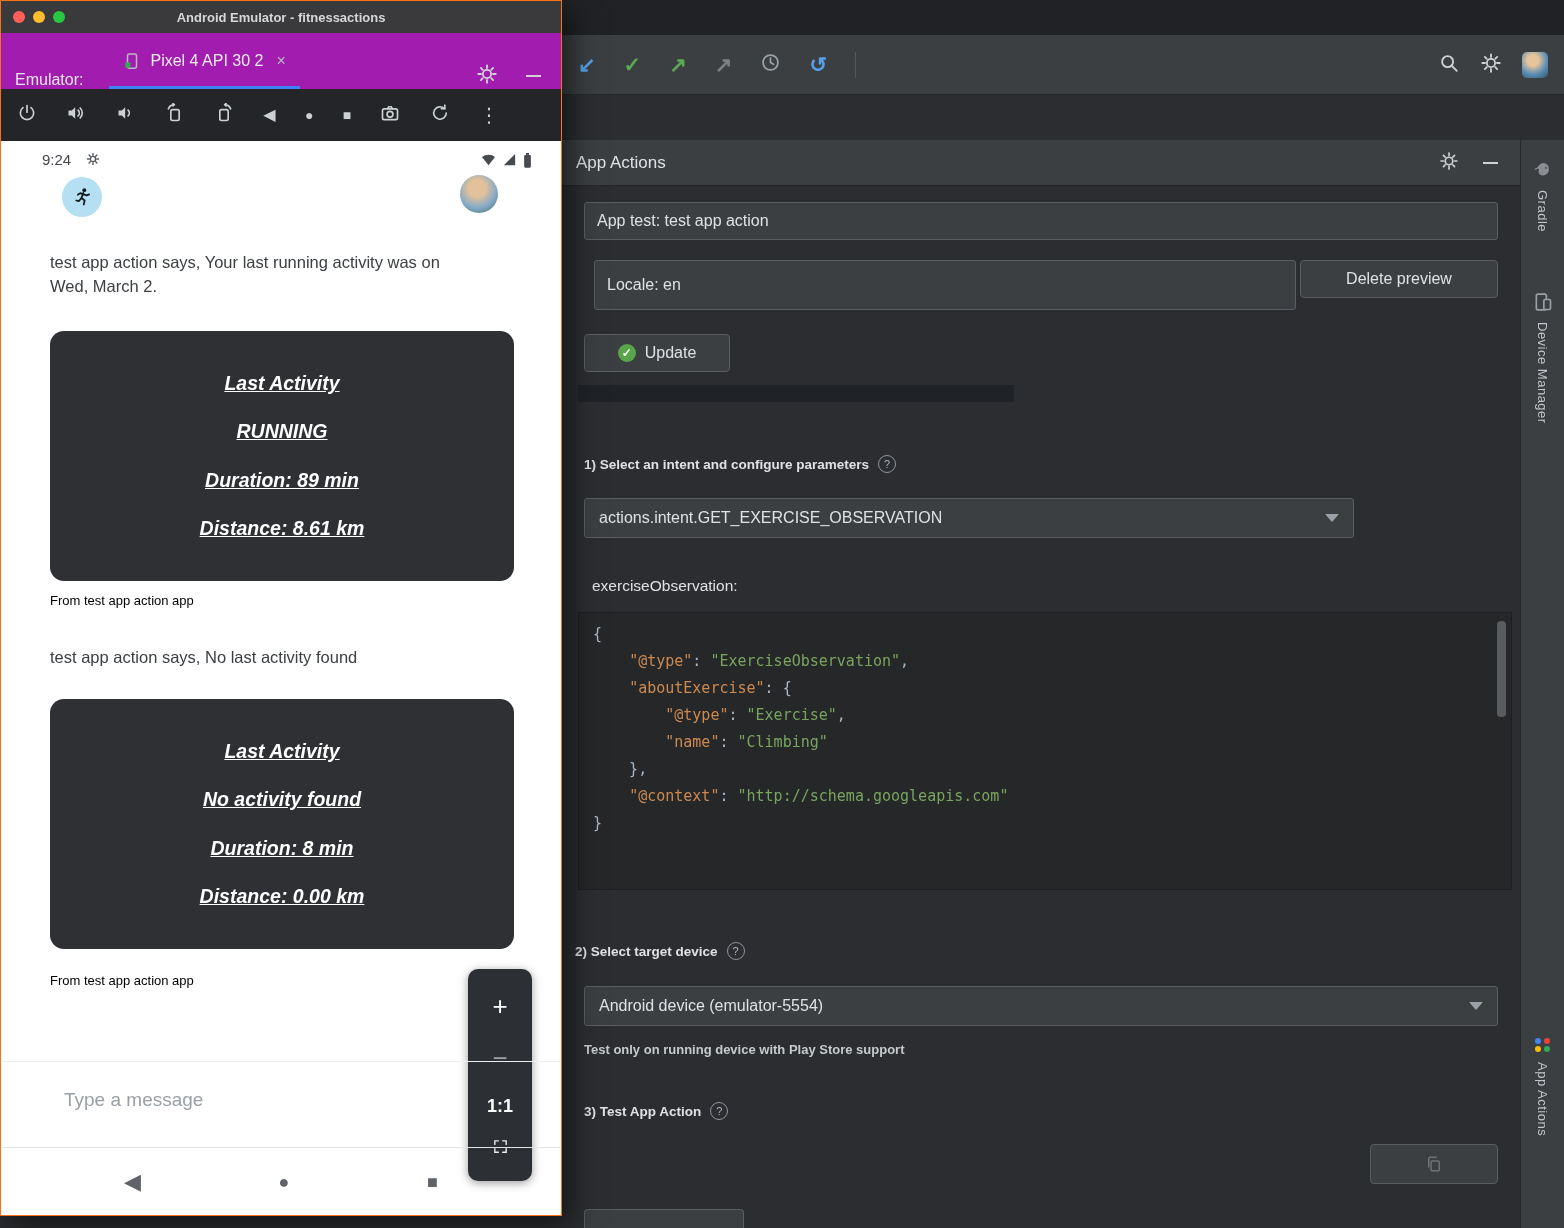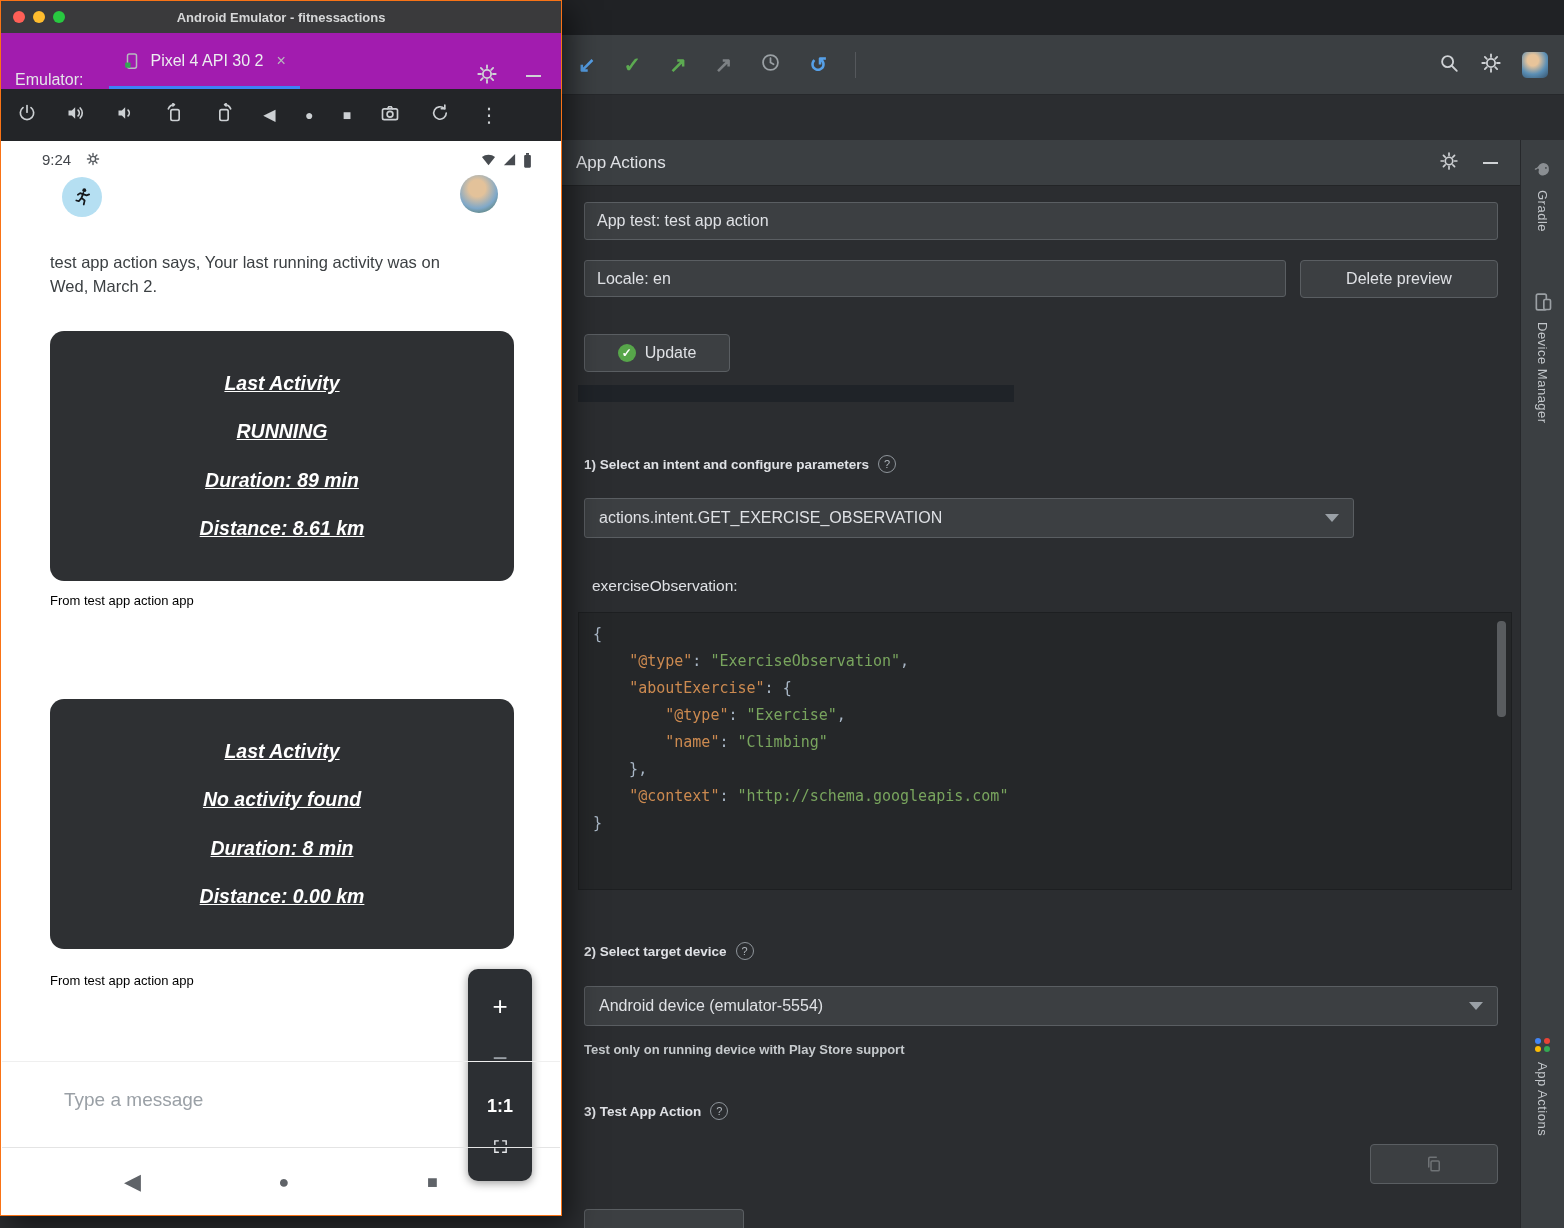--- a/index.html
+++ b/index.html
@@ -21,37 +21,37 @@
   .panel-header { position:absolute; left:0; top:140px; width:958px; height:46px; background:#3b3f42;
                   border-bottom:1px solid #232527; display:flex; align-items:center; padding:0 14px; }
   .panel-title { color:#dfe1e5; font-size:17px; }
   .ph-right { margin-left:auto; display:flex; align-items:center; gap:24px; padding-right:8px; }
   .minus-bar { width:15px; height:2px; background:#cfd2d5; }
 
   .field { position:absolute; background:#3c3f42; border:1px solid #5a5e62; border-radius:3px;
            color:#dfe1e5; font-size:16px; display:flex; align-items:center; padding:0 12px;
            white-space:nowrap; overflow:hidden; }
   #f-appname { left:22px; top:202px; width:914px; height:38px; }
-  #f-locale  { left:22px; top:260px; width:702px; height:37px; }
+  #f-locale  { left:32px; top:260px; width:702px; height:50px; }
   #f-adb     { left:22px; top:1144px; width:770px; height:40px; border-color:#8a8e92; font-size:15.5px; }
 
   .btn { background:#3c3f42; border:1px solid #5a5e62; border-radius:4px; color:#dfe1e5; font-size:16px;
          display:flex; align-items:center; justify-content:center; cursor:default; }
   #b-delete { position:absolute; left:738px; top:260px; width:198px; height:38px; }
   #b-update { position:absolute; left:22px; top:334px; width:146px; height:38px; gap:9px; }
   .update-ic { width:18px; height:18px; border-radius:50%; background:#57a64a; color:#fff;
                display:flex; align-items:center; justify-content:center; font-size:12px; font-weight:bold; }
   #b-copy { position:absolute; left:808px; top:1144px; width:128px; height:40px; }
   #b-partial { position:absolute; left:22px; top:1209px; width:160px; height:19px; border-radius:4px 4px 0 0; border-bottom:none; }
 
   .obscured { position:absolute; left:16px; top:385px; width:436px; height:17px; background:#1f2328; }
 
   .section { position:absolute; color:#dfe1e5; font-size:13.5px; font-weight:bold;
              display:flex; align-items:center; gap:9px; }
-  #sec1 { left:22px; top:455px; } #sec2 { left:22px; top:942px; } #sec3 { left:22px; top:1102px; }
+  #sec1 { left:22px; top:455px; } #sec2 { left:13px; top:942px; } #sec3 { left:22px; top:1102px; }
   .help { width:18px; height:18px; border:1.5px solid #8f959b; border-radius:50%; color:#aeb4ba;
           font-size:11px; font-weight:normal; display:inline-flex; align-items:center; justify-content:center; flex:none; }
 
   .dropdown { position:absolute; background:#3c3f42; border:1px solid #5a5e62; border-radius:3px;
               color:#dfe1e5; font-size:16px; display:flex; align-items:center; padding:0 14px; }
   #dd-intent { left:22px; top:498px; width:770px; height:40px; }
   #dd-device { left:22px; top:986px; width:914px; height:40px; }
   .caret { margin-left:auto; width:0; height:0; border-left:7px solid transparent;
            border-right:7px solid transparent; border-top:8px solid #9aa0a6; }
 
@@ -372,20 +372,21 @@
       <div class="msg" id="msg1">test app action says, Your last running activity was on Wed, March 2.</div>
 
       <div class="card" id="card1">
         <div class="card-line">Last Activity</div>
         <div class="card-line">RUNNING</div>
         <div class="card-line">Duration: 89 min</div>
         <div class="card-line">Distance: 8.61 km</div>
       </div>
       <div class="caption" id="cap1">From test app action app</div>
 
+      <div class="msg" id="msg2">test app action says, No last activity found</div>
 
       <div class="card" id="card2">
         <div class="card-line">Last Activity</div>
         <div class="card-line">No activity found</div>
         <div class="card-line">Duration: 8 min</div>
         <div class="card-line">Distance: 0.00 km</div>
       </div>
       <div class="caption" id="cap2">From test app action app</div>
 
       <div class="zoom-panel">

